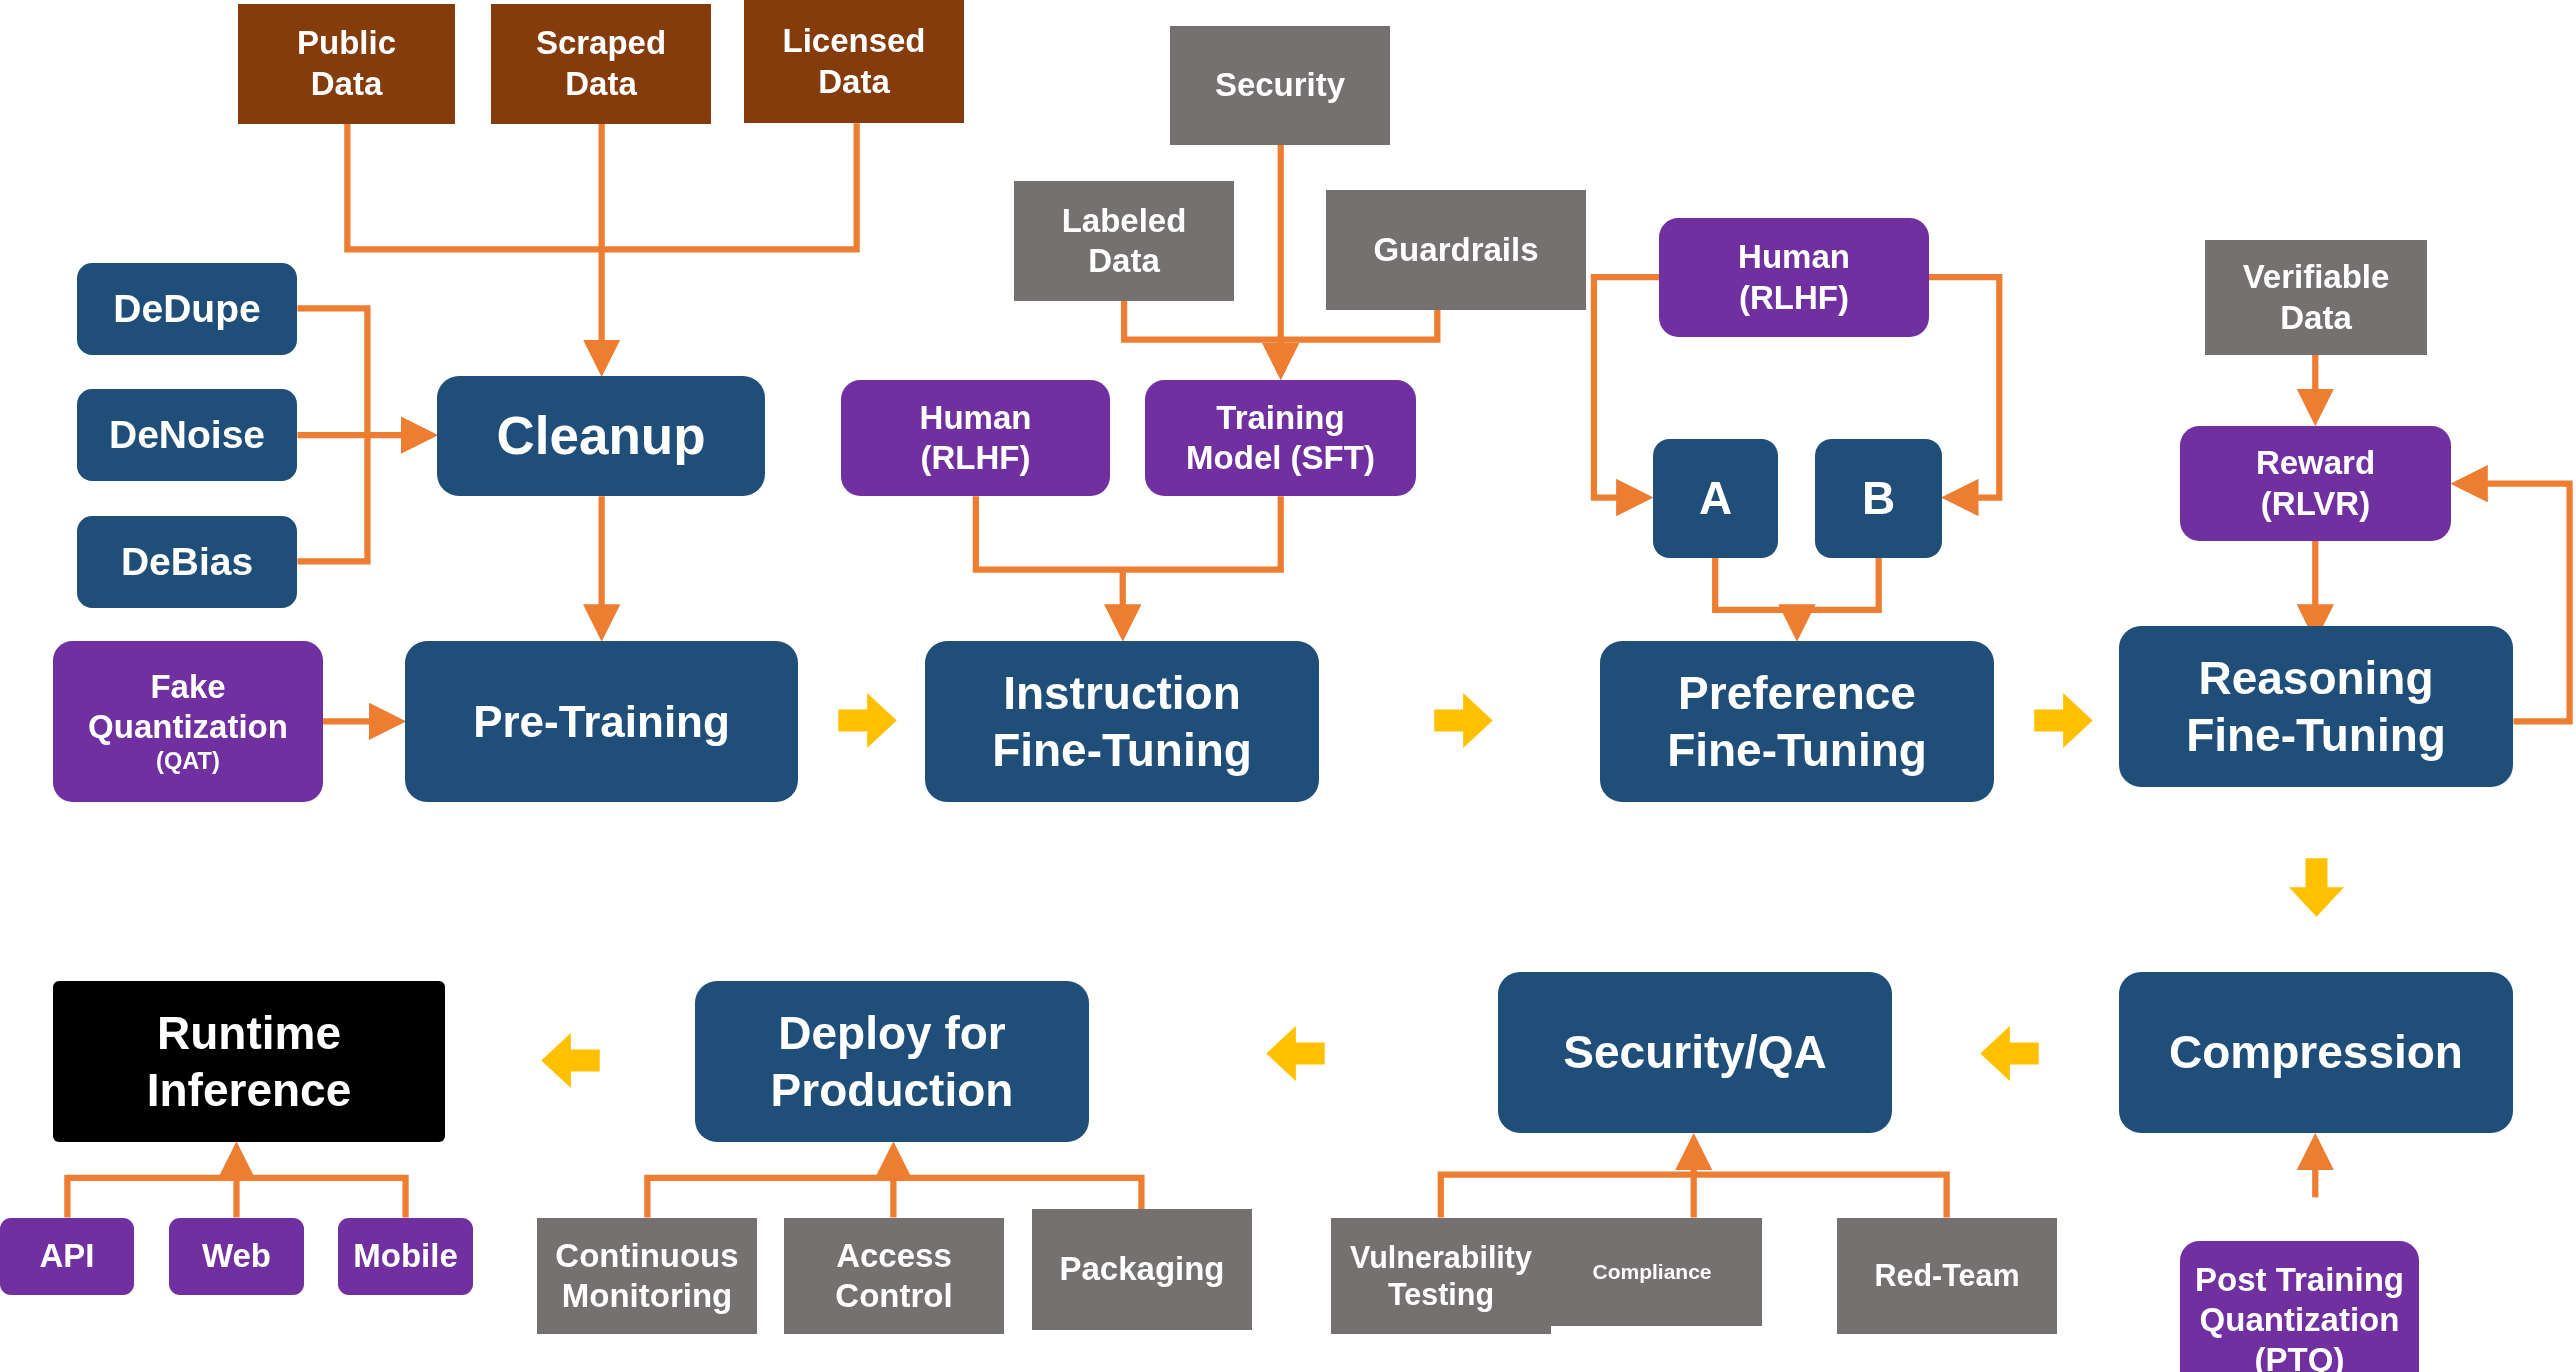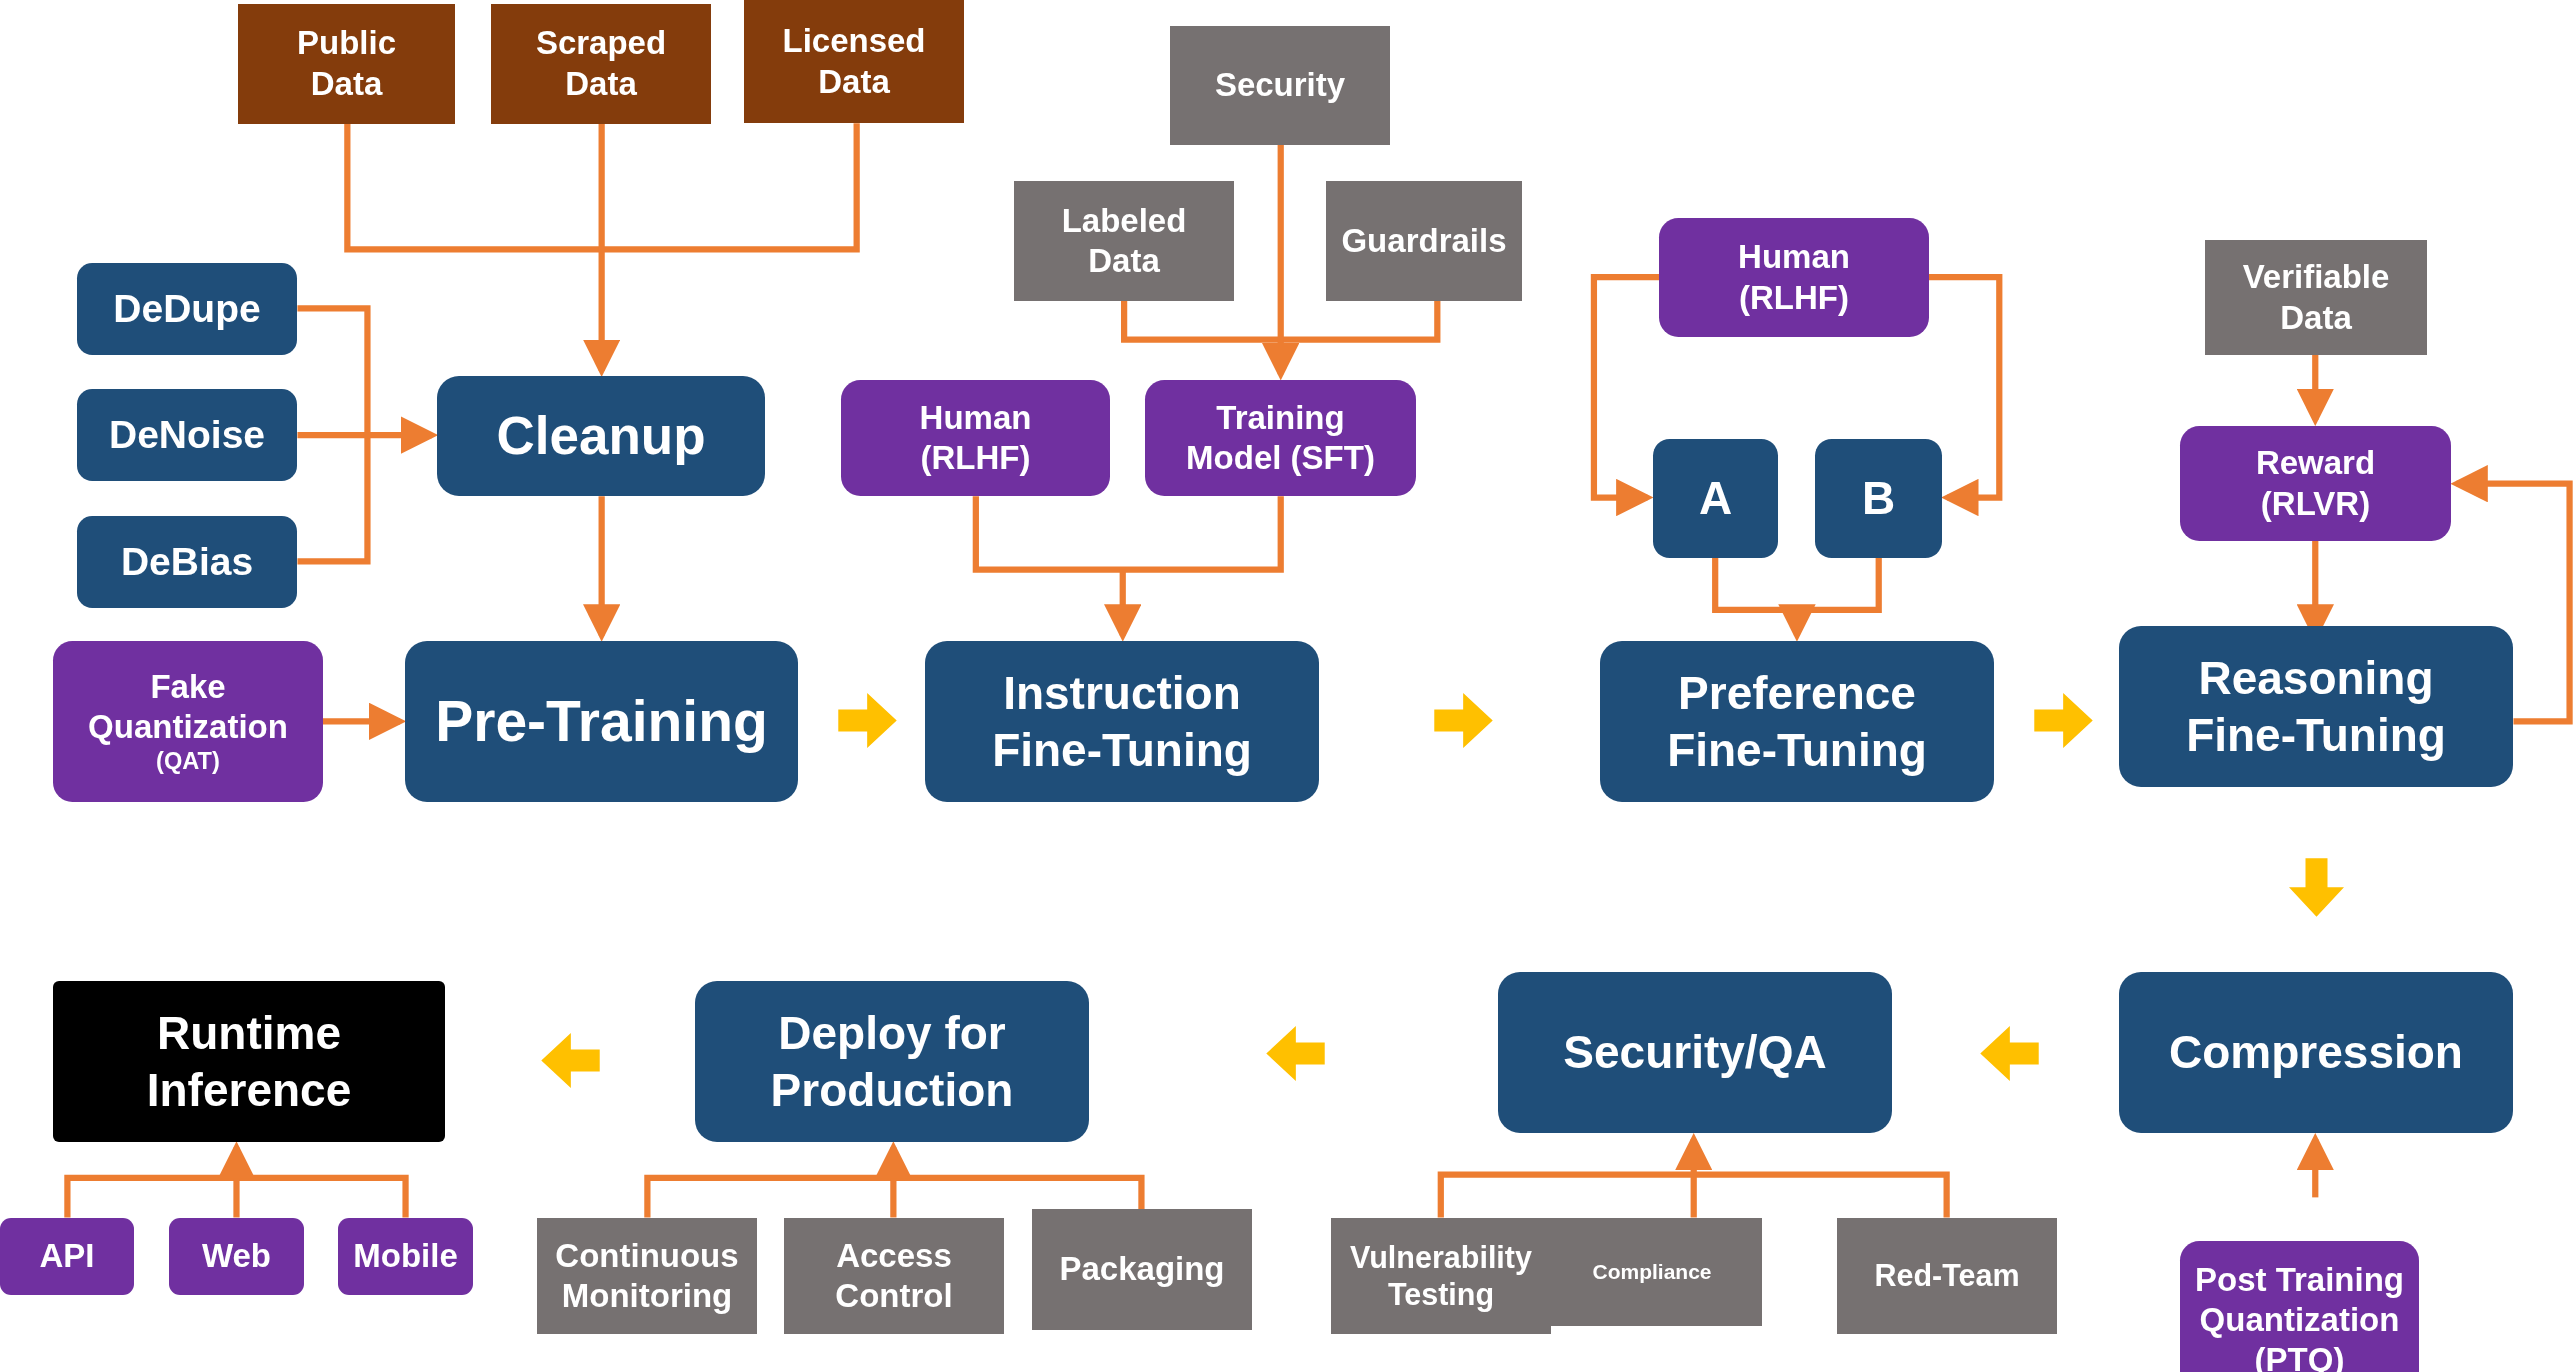--- a/index.html
+++ b/index.html
@@ -117,32 +117,32 @@
 </div>
 <div class="box navy fs-l" style="left:437px;top:376px;width:328px;height:120px;font-size:53px">
   <span>Cleanup</span>
 </div>
 
 <div class="box purple fs-s" style="left:53px;top:641px;width:270px;height:161px">
   <span>Fake</span>
   <span>Quantization</span>
   <span class="fs-xs">(QAT)</span>
 </div>
-<div class="box navy fs-l" style="left:405px;top:641px;width:393px;height:161px;font-size:57px">
+<div class="box navy fs-l" style="left:405px;top:641px;width:393px;height:161px;font-size:44px">
   <span>Pre-Training</span>
 </div>
 
 <div class="box gray fs-s" style="left:1170px;top:26px;width:220px;height:119px">
   <span>Security</span>
 </div>
 <div class="box gray fs-s" style="left:1014px;top:181px;width:220px;height:120px">
   <span>Labeled</span>
     <span>Data</span>
 </div>
-<div class="box gray fs-s" style="left:1326px;top:181px;width:196px;height:120px">
+<div class="box gray fs-s" style="left:1326px;top:190px;width:260px;height:120px">
   <span>Guardrails</span>
 </div>
 <div class="box purple fs-s" style="left:841px;top:380px;width:269px;height:116px">
   <span>Human</span>
     <span>(RLHF)</span>
 </div>
 <div class="box purple fs-s" style="left:1145px;top:380px;width:271px;height:116px">
   <span>Training</span>
     <span>Model (SFT)</span>
 </div>

